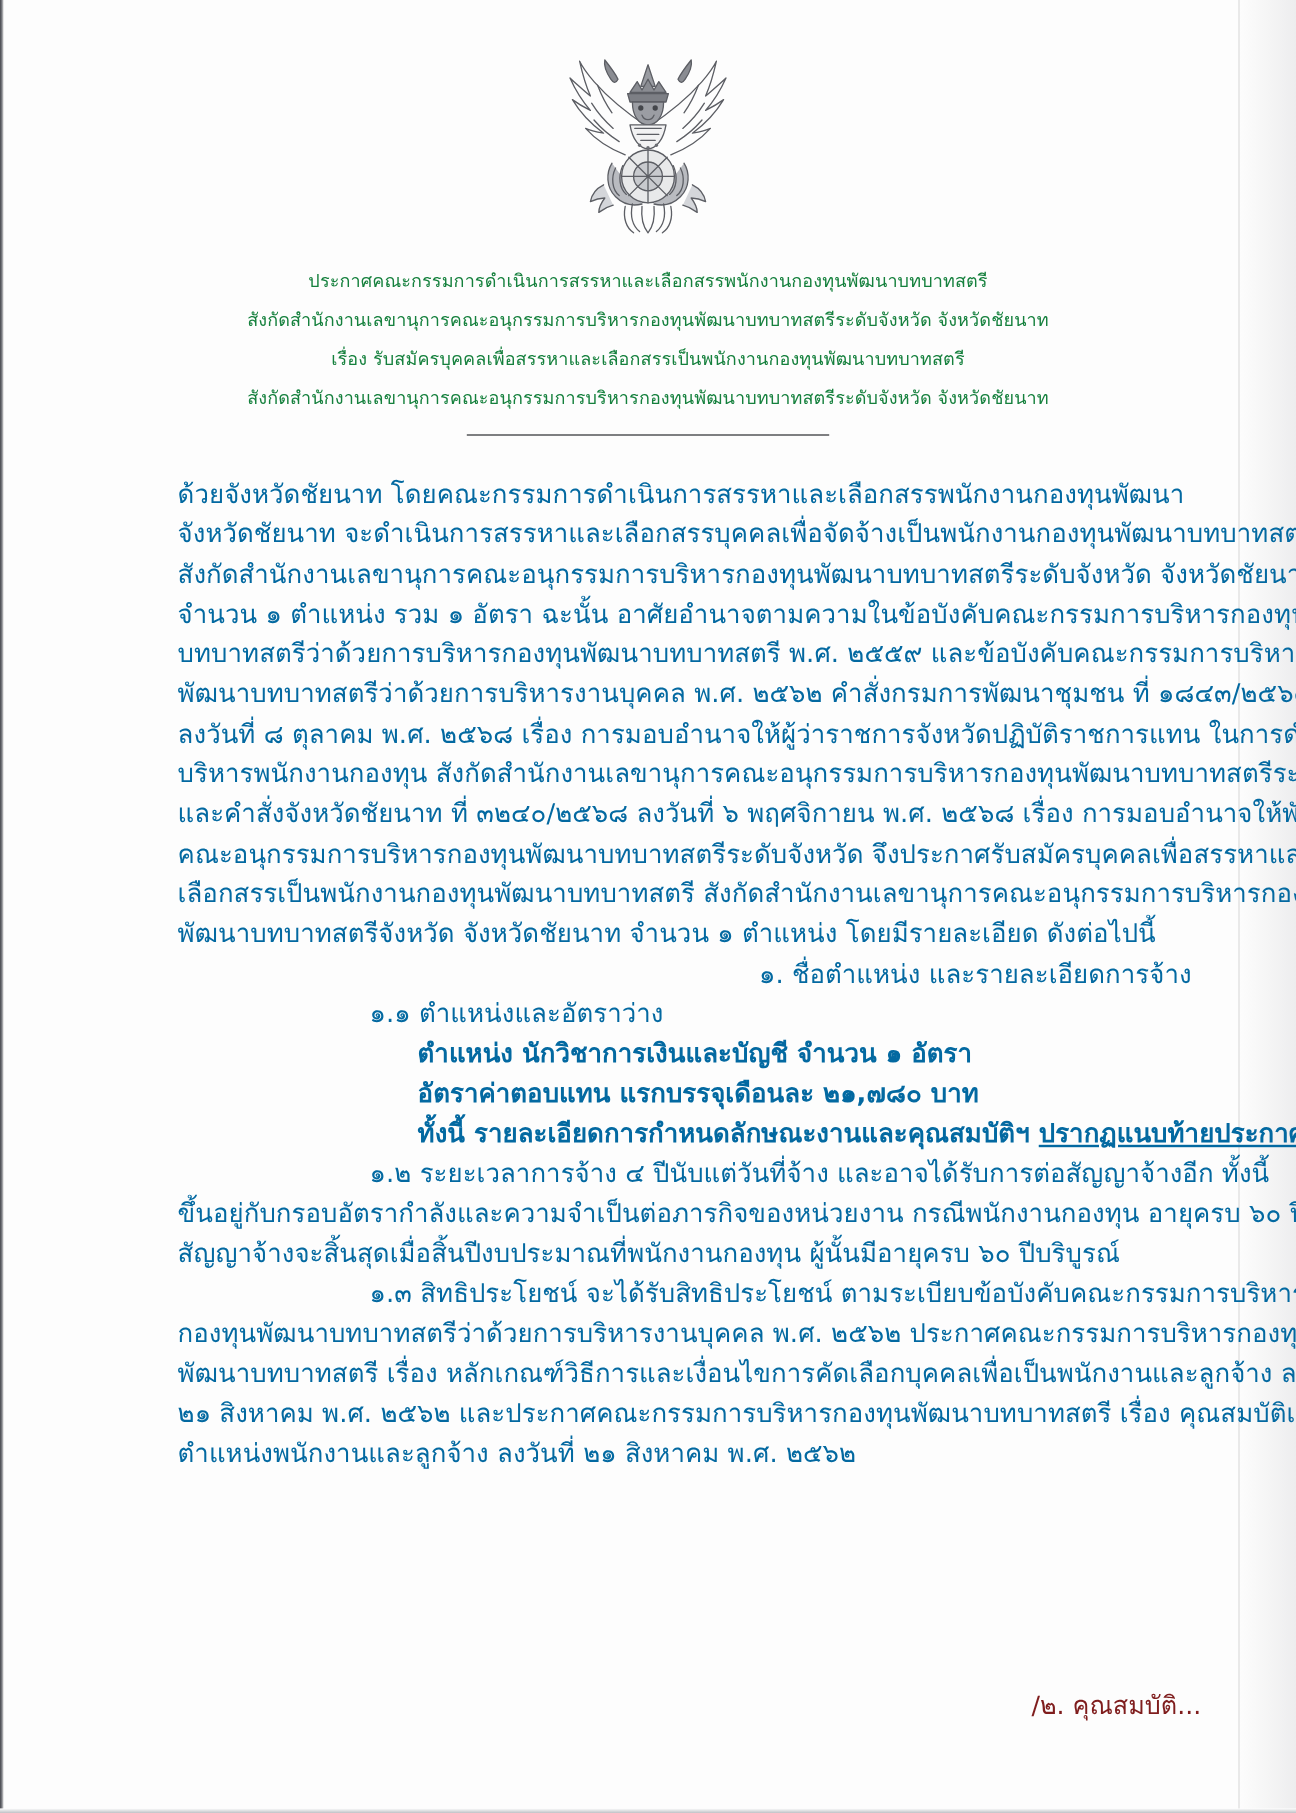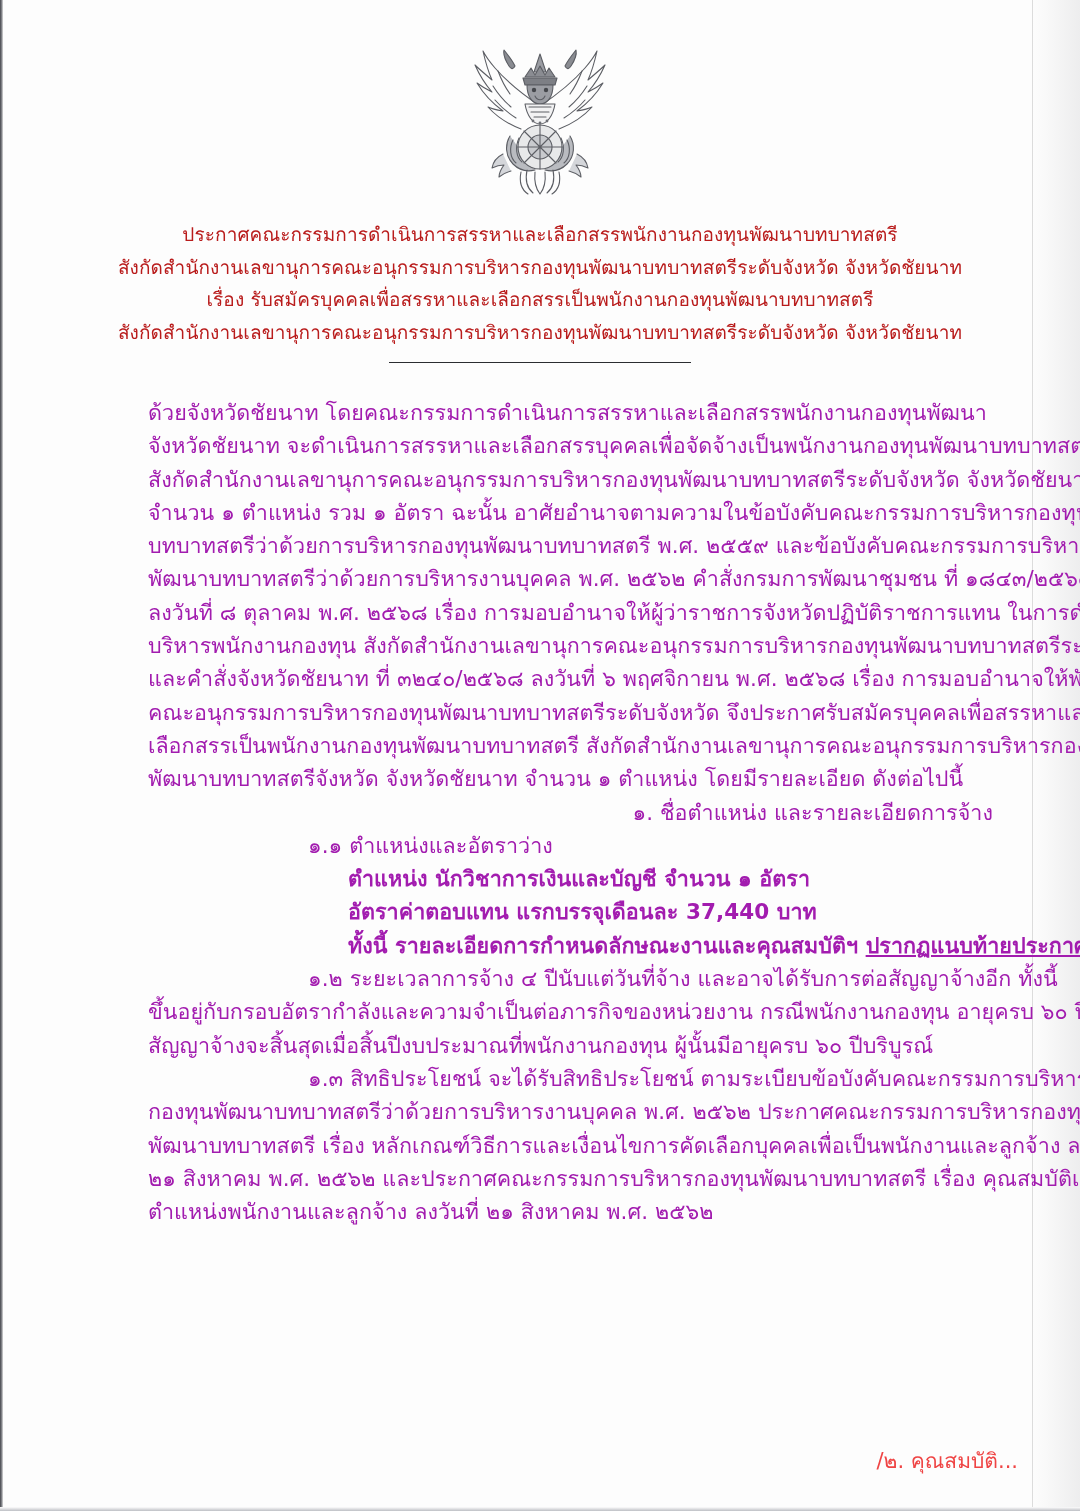--- a/index.html
+++ b/index.html
@@ -63,23 +63,23 @@
   }
 
   
   .header {
     position: absolute;
     left: 0; right: 0;
     top: 218px;
     text-align: center;
   }
   .header-line {
-    font-size: 19px;
+    font-size: 15px;
     line-height: 32.5px;
-    color: #b91c1c;
+    color: #15803d;
     letter-spacing: .1px;
     white-space: nowrap;
   }
 
   .rule-wrap {
     position: absolute;
     left: 0; right: 0;
     top: 362px;
     display: flex;
     justify-content: center;
@@ -93,48 +93,47 @@
   
   .body {
     position: absolute;
     left: 148px;
     top: 396px;
     width: 845px;
   }
   .para {
     font-size: 21.5px;
     line-height: 33.3px;
-    color: #a21caf;
+    color: #0369a1;
     text-align: left;
     letter-spacing: .05px;
   }
   .para .ln {
     display: block;
     white-space: nowrap;
   }
   .indent-first { padding-left: 0; }
 
   
   .lvl1 { padding-left: 108px; text-align: right; }   
   .lvl2 { padding-left: 160px; }   
   .lvl3 { padding-left: 200px; font-weight: bold; }   
   .hang { padding-left: 0; }       
 
   .u { text-decoration: underline; text-underline-offset: 2px; }
 
   
   .footer {
     position: absolute;
-    right: 62px;
+    right: 79px;
     top: 1406px;
     font-size: 21px;
     line-height: 30px;
-    color: #ef4444;
+    color: #7f1d1d;
     white-space: nowrap;
-    margin-top: 40px;
   }
 </style>
 </head>
 <body>
 
 <div class="page">
 
   <div class="scan-edge-left"></div>
   <div class="scan-edge-right"></div>
   <div class="scan-edge-bottom"></div>
@@ -215,21 +214,21 @@
       <span class="ln">คณะอนุกรรมการบริหารกองทุนพัฒนาบทบาทสตรีระดับจังหวัด จึงประกาศรับสมัครบุคคลเพื่อสรรหาและ</span>
       <span class="ln">เลือกสรรเป็นพนักงานกองทุนพัฒนาบทบาทสตรี สังกัดสำนักงานเลขานุการคณะอนุกรรมการบริหารกองทุน</span>
       <span class="ln">พัฒนาบทบาทสตรีจังหวัด จังหวัดชัยนาท จำนวน ๑ ตำแหน่ง โดยมีรายละเอียด ดังต่อไปนี้</span>
     </div>
 
     <div class="para">
       <span class="ln lvl1">๑. ชื่อตำแหน่ง และรายละเอียดการจ้าง</span>
 
       <span class="ln lvl2">๑.๑ ตำแหน่งและอัตราว่าง</span>
       <span class="ln lvl3">ตำแหน่ง นักวิชาการเงินและบัญชี  จำนวน ๑ อัตรา</span>
-      <span class="ln lvl3">อัตราค่าตอบแทน แรกบรรจุเดือนละ 37,440 บาท</span>
+      <span class="ln lvl3">อัตราค่าตอบแทน แรกบรรจุเดือนละ ๒๑,๗๘๐ บาท</span>
       <span class="ln lvl3"><span>ทั้งนี้ รายละเอียดการกำหนดลักษณะงานและคุณสมบัติฯ </span><span class="u">ปรากฏแนบท้ายประกาศนี้</span></span>
 
       <span class="ln lvl2">๑.๒ ระยะเวลาการจ้าง ๔ ปีนับแต่วันที่จ้าง และอาจได้รับการต่อสัญญาจ้างอีก ทั้งนี้</span>
       <span class="ln hang">ขึ้นอยู่กับกรอบอัตรากำลังและความจำเป็นต่อภารกิจของหน่วยงาน กรณีพนักงานกองทุน อายุครบ ๖๐ ปีบริบูรณ์</span>
       <span class="ln hang">สัญญาจ้างจะสิ้นสุดเมื่อสิ้นปีงบประมาณที่พนักงานกองทุน ผู้นั้นมีอายุครบ ๖๐ ปีบริบูรณ์</span>
 
       <span class="ln lvl2">๑.๓ สิทธิประโยชน์ จะได้รับสิทธิประโยชน์ ตามระเบียบข้อบังคับคณะกรรมการบริหาร</span>
       <span class="ln hang">กองทุนพัฒนาบทบาทสตรีว่าด้วยการบริหารงานบุคคล พ.ศ. ๒๕๖๒ ประกาศคณะกรรมการบริหารกองทุน</span>
       <span class="ln hang">พัฒนาบทบาทสตรี เรื่อง หลักเกณฑ์วิธีการและเงื่อนไขการคัดเลือกบุคคลเพื่อเป็นพนักงานและลูกจ้าง ลงวันที่</span>
       <span class="ln hang">๒๑ สิงหาคม พ.ศ. ๒๕๖๒ และประกาศคณะกรรมการบริหารกองทุนพัฒนาบทบาทสตรี เรื่อง คุณสมบัติเฉพาะ</span>

